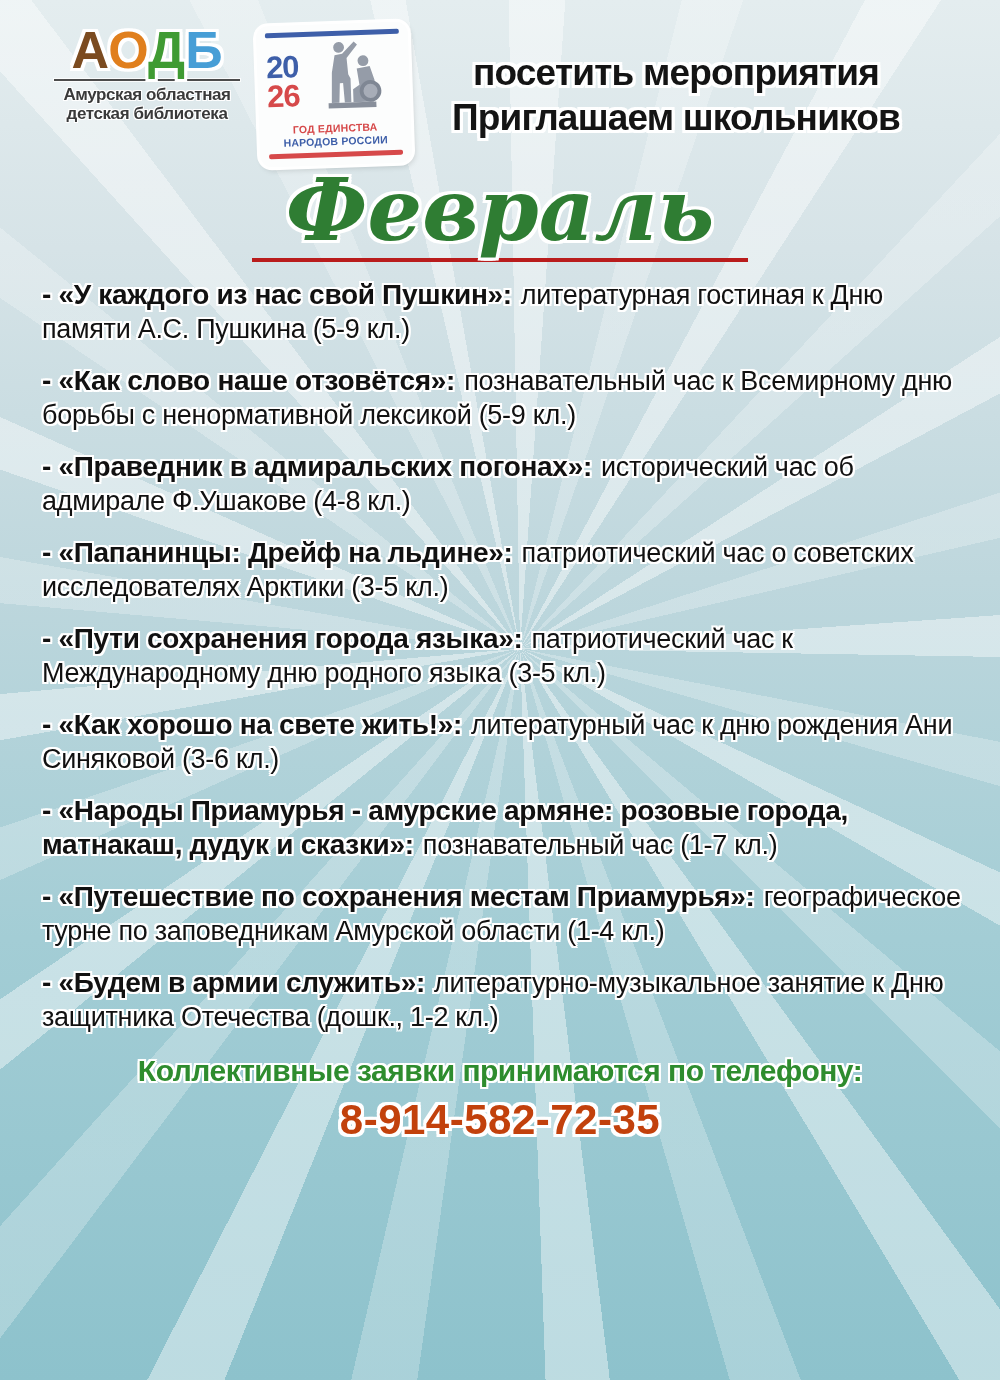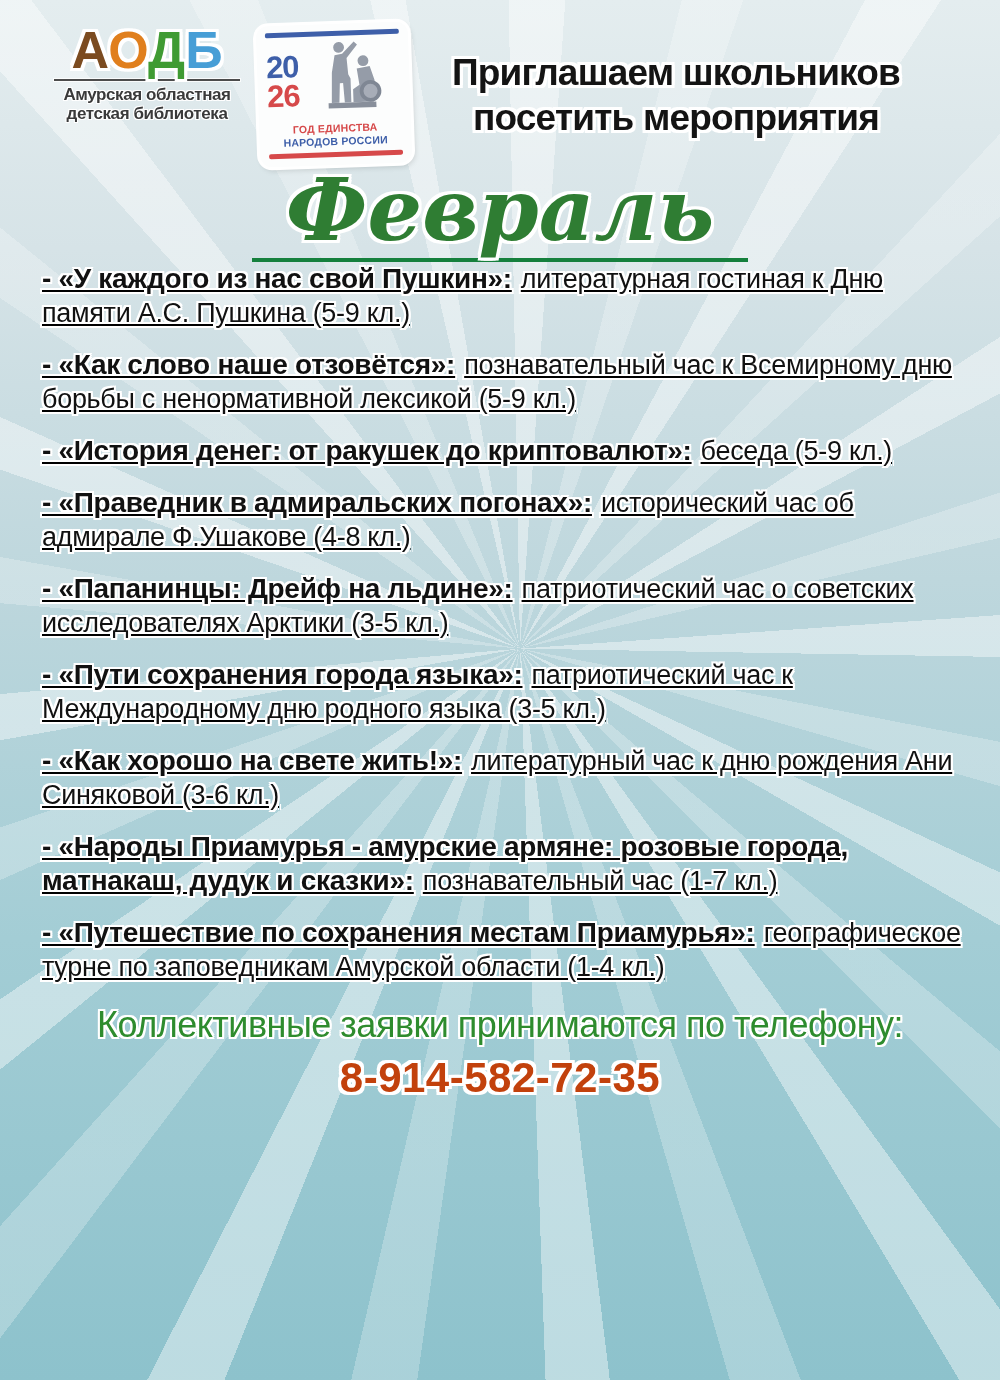--- a/index.html
+++ b/index.html
@@ -44,32 +44,32 @@
   .cap1 { color:#d6494a; } .cap2 { color:#3e5fa9; }
 
   .invite { flex:1; margin-top:26px; text-align:center;
     font-size:37px; font-weight:700; color:#141414; line-height:1.22; letter-spacing:-0.8px;
     text-shadow:-3px -3px 0 #fff,3px -3px 0 #fff,-3px 3px 0 #fff,3px 3px 0 #fff,0 -3px 0 #fff,0 3px 0 #fff,-3px 0 0 #fff,3px 0 0 #fff; }
 
   
   .month { text-align:center; margin-top:0; }
   .month-inner { display:inline-block; font-family:"DejaVu Serif", serif; font-style:italic; font-weight:700;
     font-size:86px; line-height:1.05; color:#2f7d33; padding:0 34px 2px 34px;
-    border-bottom:4px solid #15803d;
+    border-bottom:4px solid #b91c1c;
     text-shadow:-3px -3px 0 #fff,3px -3px 0 #fff,-3px 3px 0 #fff,3px 3px 0 #fff,0 -3px 0 #fff,0 3px 0 #fff,-3px 0 0 #fff,3px 0 0 #fff; }
 
   
-  .events { padding:0 38px 0 42px; margin-top:0;text-decoration:underline; }
+  .events { padding:0 38px 0 42px; margin-top:16px; }
   .event { margin:0 0 18px 0; font-size:27px; line-height:34px; color:#111; letter-spacing:-0.3px;
     text-shadow:-2px -2px 0 #fff,2px -2px 0 #fff,-2px 2px 0 #fff,2px 2px 0 #fff,0 -2px 0 #fff,0 2px 0 #fff,-2px 0 0 #fff,2px 0 0 #fff; }
   .event-title { font-weight:700; font-size:28px; margin-right:9px; }
 
   
   .footer { text-align:center; margin-top:20px; }
-  .footer-note { font-size:36px; font-weight:400; color:#2e8c2e; letter-spacing:-0.5px;
+  .footer-note { font-size:30px; font-weight:700; color:#2e8c2e; letter-spacing:-0.5px;
     text-shadow:-2px -2px 0 #fff,2px -2px 0 #fff,-2px 2px 0 #fff,2px 2px 0 #fff,0 -2px 0 #fff,0 2px 0 #fff,-2px 0 0 #fff,2px 0 0 #fff; }
   .footer-phone { margin-top:8px; font-size:42px; font-weight:700; color:#c2410c; letter-spacing:.5px;
     text-shadow:-3px -3px 0 #fff,3px -3px 0 #fff,-3px 3px 0 #fff,3px 3px 0 #fff,0 -3px 0 #fff,0 3px 0 #fff,-3px 0 0 #fff,3px 0 0 #fff; }
 </style>
 </head>
 <body>
 
 <div class="rays"></div>
 
 <div class="poster">
@@ -109,40 +109,40 @@
         </div>
       </div>
       <div class="badge-cap">
         <div class="cap1">ГОД ЕДИНСТВА</div>
         <div class="cap2">НАРОДОВ РОССИИ</div>
       </div>
       <div class="badge-bar-bottom"></div>
     </div>
 
     <div class="invite">
+      <div>посетить мероприятия</div>
       <div>Приглашаем школьников</div>
-      <div>посетить мероприятия</div>
     </div>
 
   </div>
 
   <div class="month">
     <span class="month-inner">Февраль</span>
   </div>
 
   <div class="events">
     <p class="event"><span class="event-title">- «У каждого из нас свой Пушкин»:</span><span class="event-desc">литературная гостиная к Дню памяти А.С. Пушкина (5-9 кл.)</span></p>
     <p class="event"><span class="event-title">- «Как слово наше отзовётся»:</span><span class="event-desc">познавательный час к Всемирному дню борьбы с ненормативной лексикой (5-9 кл.)</span></p>
-    <p class="event"><span class="event-title">- «История денег: от ракушек до криптовалют»:</span><span class="event-desc">беседа (5-9 кл.)</span></p>
     <p class="event"><span class="event-title">- «Праведник в адмиральских погонах»:</span><span class="event-desc">исторический час об адмирале Ф.Ушакове (4-8 кл.)</span></p>
     <p class="event"><span class="event-title">- «Папанинцы: Дрейф на льдине»:</span><span class="event-desc">патриотический час о советских исследователях Арктики (3-5 кл.)</span></p>
     <p class="event"><span class="event-title">- «Пути сохранения города языка»:</span><span class="event-desc">патриотический час к Международному дню родного языка (3-5 кл.)</span></p>
     <p class="event"><span class="event-title">- «Как хорошо на свете жить!»:</span><span class="event-desc">литературный час к дню рождения Ани Синяковой (3-6 кл.)</span></p>
     <p class="event"><span class="event-title">- «Народы Приамурья - амурские армяне: розовые города, матнакаш, дудук и сказки»:</span><span class="event-desc">познавательный час (1-7 кл.)</span></p>
     <p class="event"><span class="event-title">- «Путешествие по сохранения местам Приамурья»:</span><span class="event-desc">географическое турне по заповедникам Амурской области (1-4 кл.)</span></p>
+    <p class="event"><span class="event-title">- «Будем в армии служить»:</span><span class="event-desc">литературно-музыкальное занятие к Дню защитника Отечества (дошк., 1-2 кл.)</span></p>
   </div>
 
   <div class="footer">
     <div class="footer-note">Коллективные заявки принимаются по телефону:</div>
     <div class="footer-phone">8-914-582-72-35</div>
   </div>
 
 </div>
 
 </body></html>

